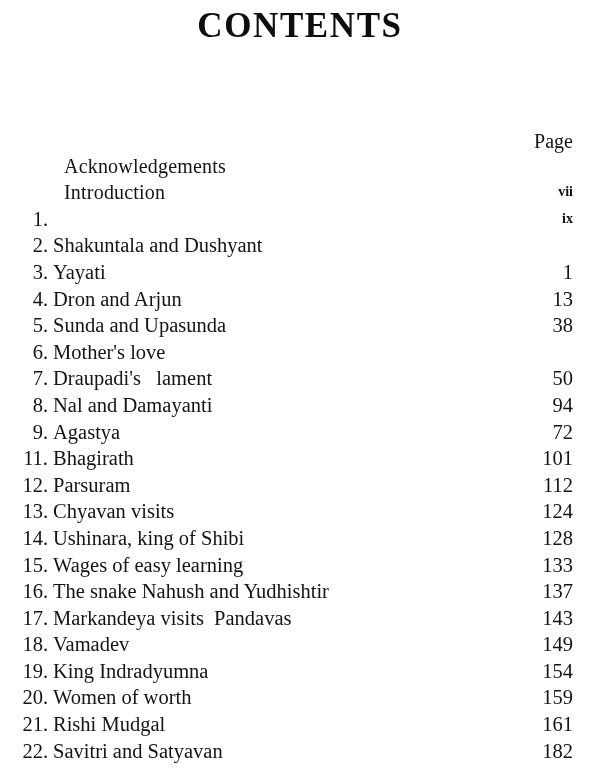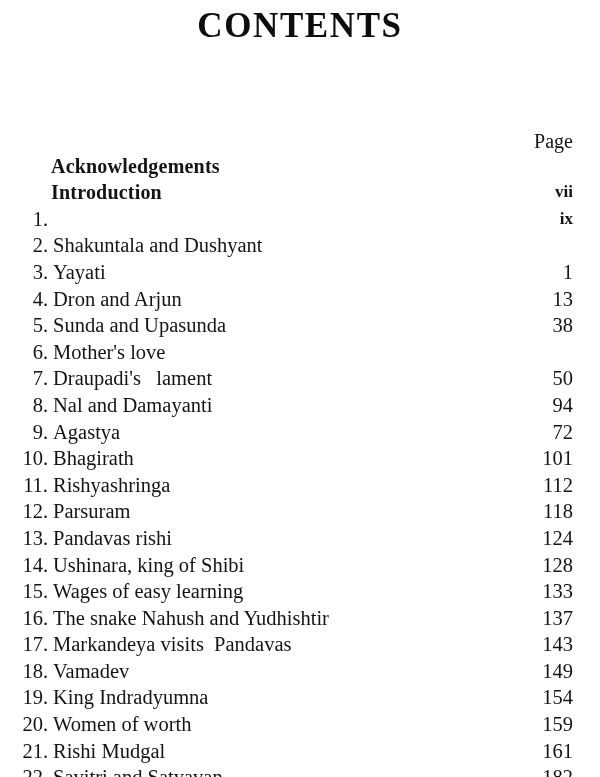--- a/index.html
+++ b/index.html
@@ -73,28 +73,28 @@
   .row-page {
     position: absolute;
     left: 470px;
     width: 103px;
     text-align: right;
     font-size: 20.5px;
   }
 
   
   .toc-row.front .row-title {
-    left: 51px;
-    font-weight: bold;
+    left: 64px;
+    font-weight: normal;
     letter-spacing: 0.2px;
     font-size: 20px;
   }
   .toc-row.front .row-page {
     font-weight: bold;
-    font-size: 17px;
+    font-size: 14px;
   }
 
   
   .toc-row.header {
     height: 30px;
     line-height: 30px;
   }
   .toc-row.header .row-page {
     font-weight: normal;
     font-size: 20px;
@@ -160,32 +160,27 @@
       <span class="row-num">8.</span>
       <span class="row-title">Agastya</span>
       <span class="row-page">101</span>
     </div>
     <div class="toc-row">
       <span class="row-num">9.</span>
       <span class="row-title">Bhagirath</span>
       <span class="row-page">112</span>
     </div>
     <div class="toc-row">
-      <span class="row-num">10.</span>
-      <span class="row-title">Rishyashringa</span>
-      <span class="row-page">118</span>
-    </div>
-    <div class="toc-row">
       <span class="row-num">11.</span>
       <span class="row-title">Parsuram</span>
       <span class="row-page">124</span>
     </div>
     <div class="toc-row">
       <span class="row-num">12.</span>
-      <span class="row-title">Pandavas rishi</span>
+      <span class="row-title">Chyavan visits</span>
       <span class="row-page">128</span>
     </div>
     <div class="toc-row">
       <span class="row-num">13.</span>
       <span class="row-title">Ushinara, king of Shibi</span>
       <span class="row-page">133</span>
     </div>
     <div class="toc-row">
       <span class="row-num">14.</span>
       <span class="row-title">Wages of easy learning</span>

